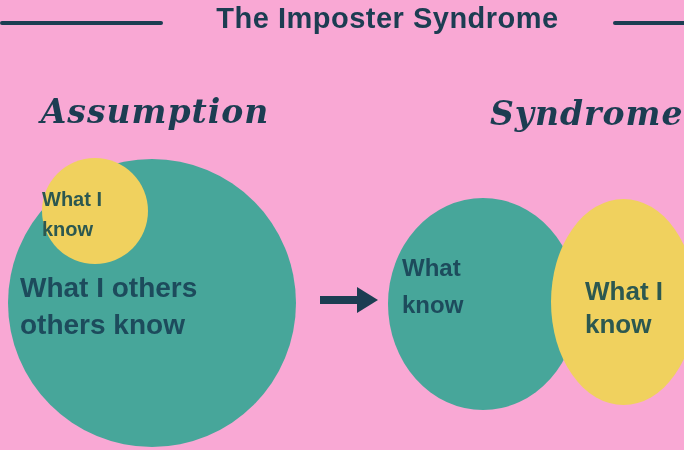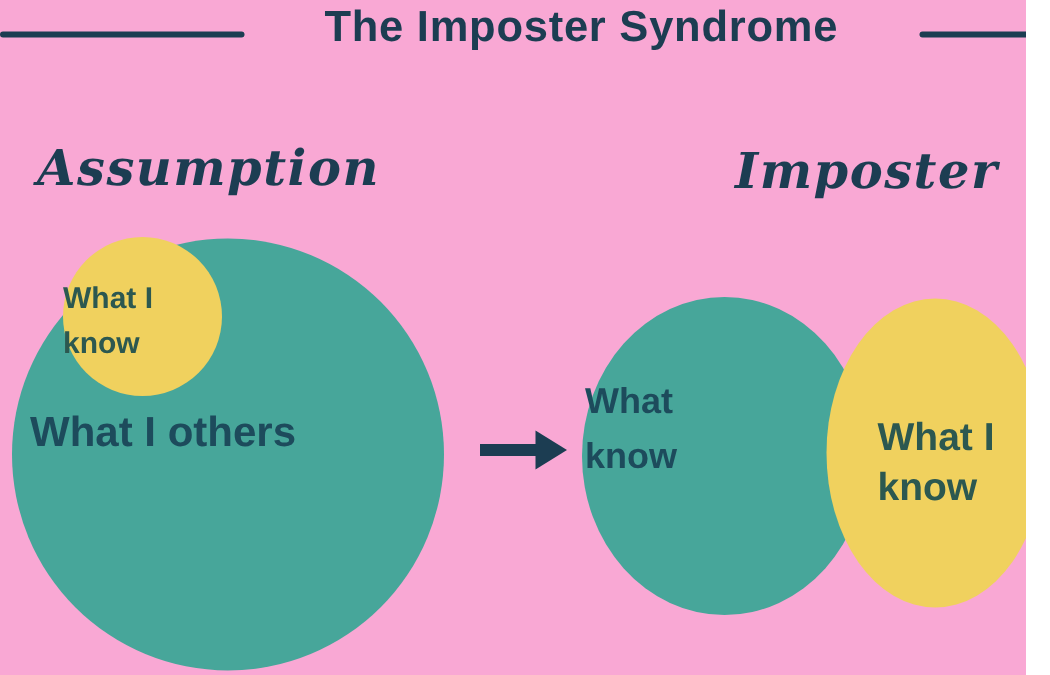--- a/index.html
+++ b/index.html
@@ -36,21 +36,21 @@
   
   .script-label {
     font-family: "DejaVu Serif", "Liberation Serif", serif;
     font-style: italic;
     font-weight: 700;
     font-size: 33px;
     color: var(--navy);
     text-align: center;
     letter-spacing: 1px;
   }
-  #assumption-label { left: 24px;  top: 92px; width: 230px; }
+  #assumption-label { left: 40px;  top: 92px; width: 230px; }
   #reality-label    { left: 490px; top: 94px; width: 160px; }
 
   
   .circle { border-radius: 50%; }
   #left-teal-circle {
     left: 8px; top: 159px; width: 288px; height: 288px;
     background: var(--teal); z-index: 1;
   }
   #left-yellow-circle {
     left: 42px; top: 158px; width: 106px; height: 106px;
@@ -76,21 +76,21 @@
     left: 42px; top: 184px; width: 106px;
     font-size: 20px; line-height: 30px;
     color: var(--text_on_yellow);
   }
   #left-teal-text {
     left: 20px; top: 269px; width: 264px;
     font-size: 28px; line-height: 37px;
     color: var(--text_on_teal);
   }
   #right-teal-text {
-    left: 390px; top: 249px; width: 190px;
+    left: 402px; top: 249px; width: 190px;
     font-size: 24px; line-height: 37px;
     color: var(--text_on_teal);
   }
   #right-yellow-text {
     left: 585px; top: 275px; width: 130px;
     font-size: 26px; line-height: 33px;
     color: var(--text_on_yellow);
   }
 
   
@@ -109,30 +109,31 @@
 </head>
 <body>
 
 <div id="stage">
 
   <div class="abs title-rule" id="rule-left"></div>
   <div class="abs" id="main-title">The Imposter Syndrome</div>
   <div class="abs title-rule" id="rule-right"></div>
 
   <div class="abs script-label" id="assumption-label">Assumption</div>
-  <div class="abs script-label" id="reality-label">Imposter</div>
+  <div class="abs script-label" id="reality-label">Syndrome</div>
 
   <div class="abs circle" id="left-teal-circle"></div>
   <div class="abs circle" id="left-yellow-circle"></div>
   <div class="abs circle-text" id="left-yellow-text">
     <span>What I</span>
     <span>know</span>
   </div>
   <div class="abs circle-text" id="left-teal-text">
     <span>What I others</span>
+    <span>others know</span>
   </div>
 
   <div class="abs" id="arrow-shaft"></div>
   <div class="abs" id="arrow-head"></div>
 
   <div class="abs circle" id="right-teal-circle"></div>
   <div class="abs circle" id="right-yellow-circle"></div>
   <div class="abs circle-text" id="right-teal-text">
     <span>What</span>
     <span>know</span>

